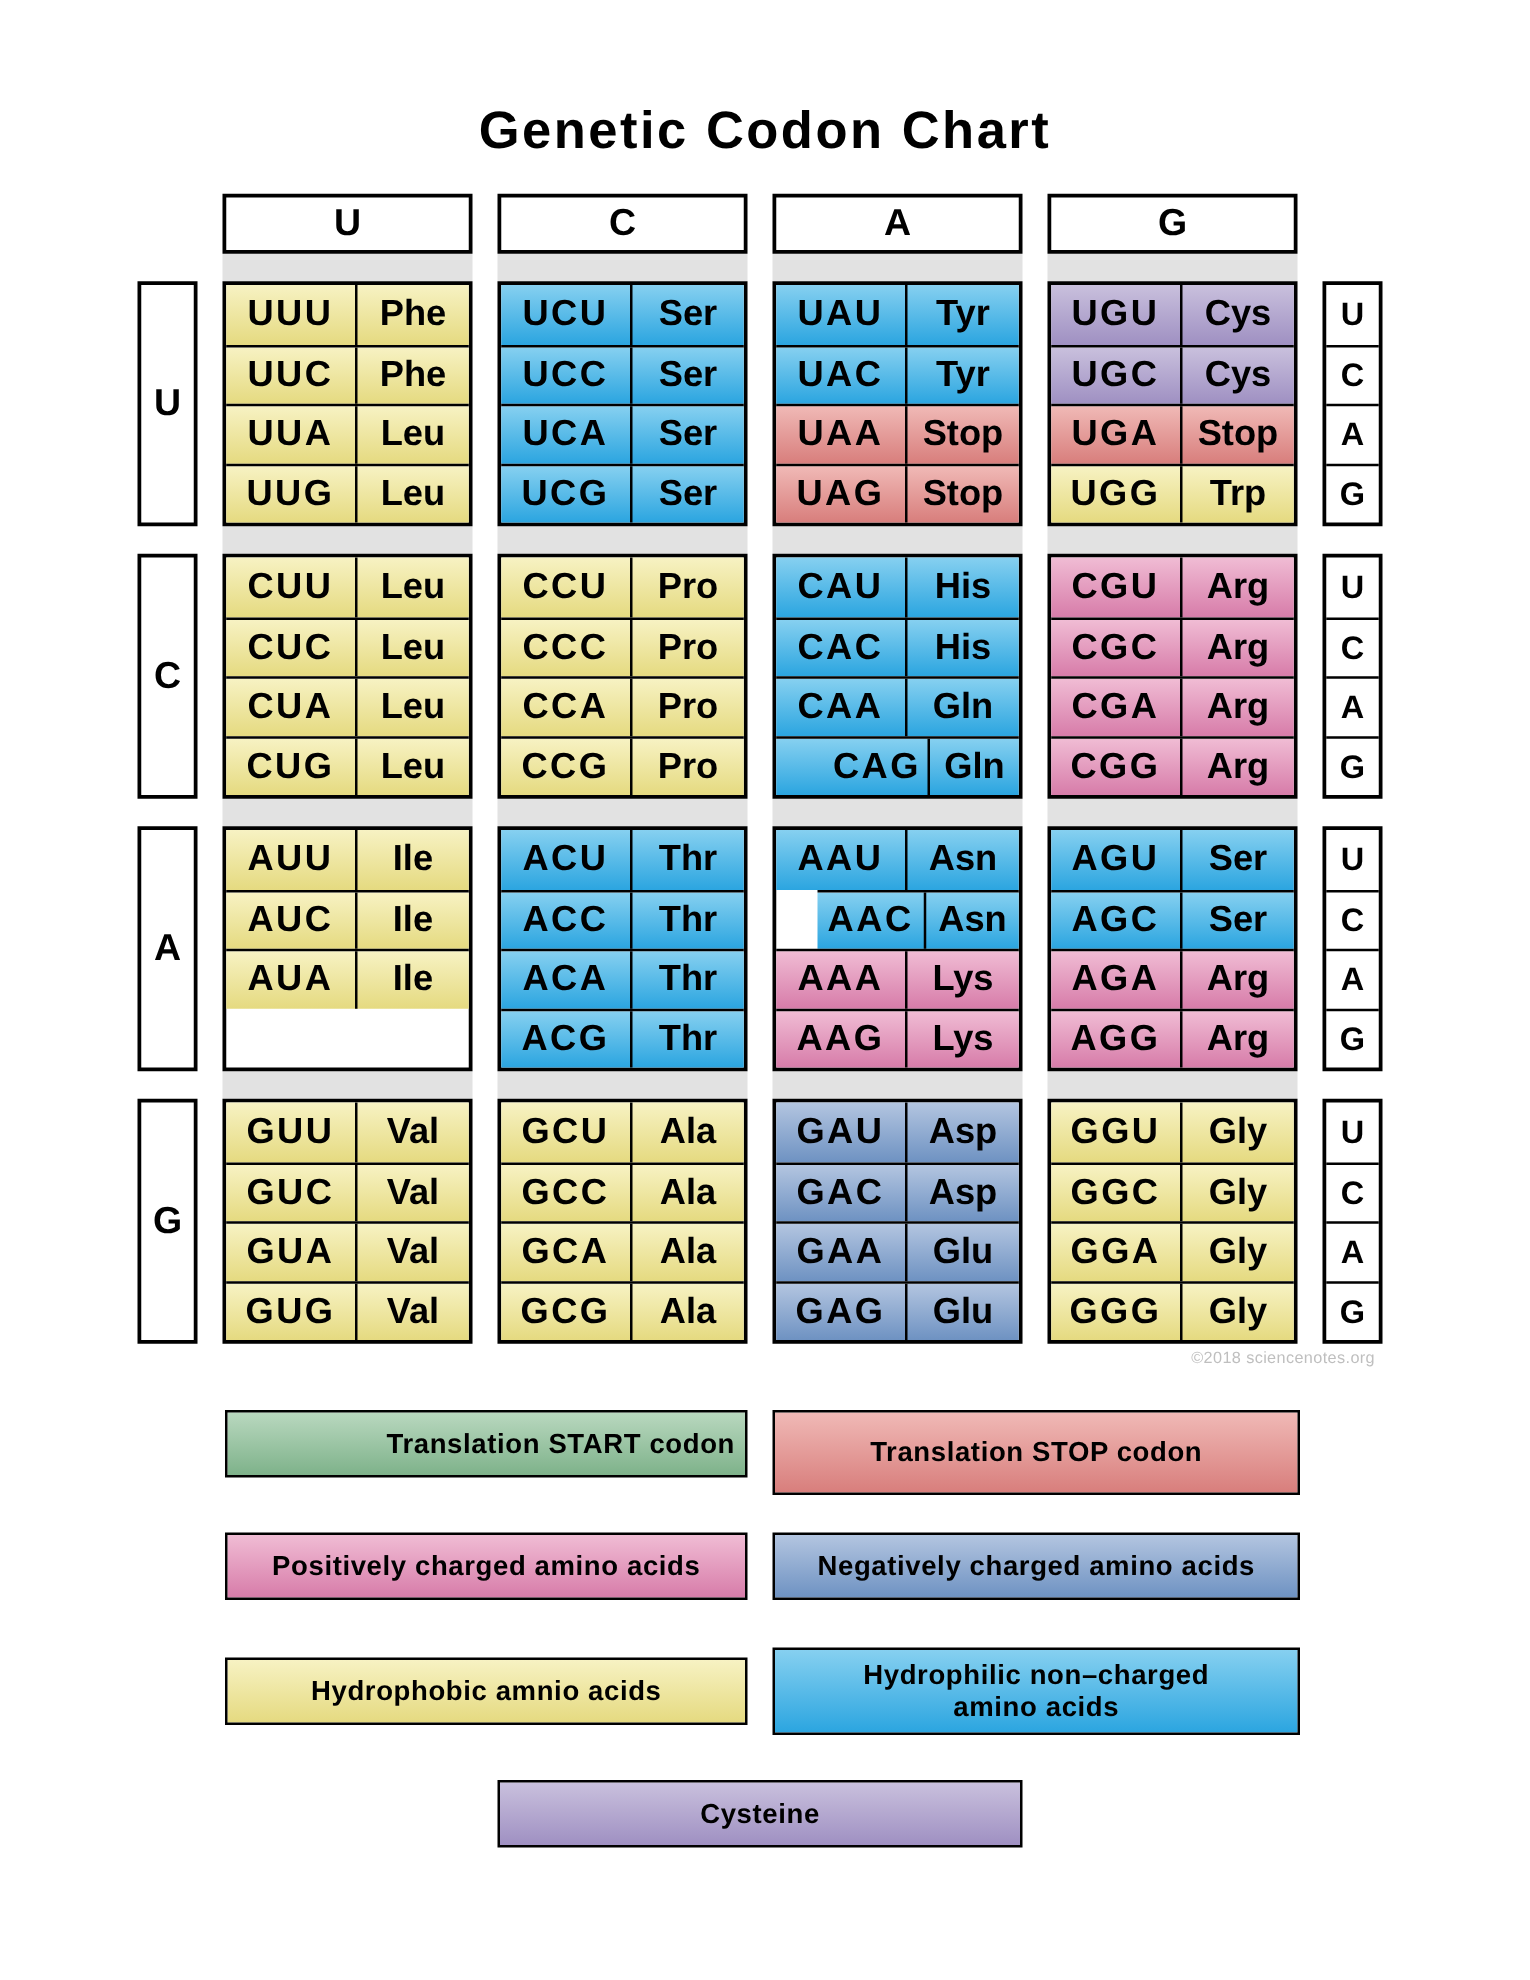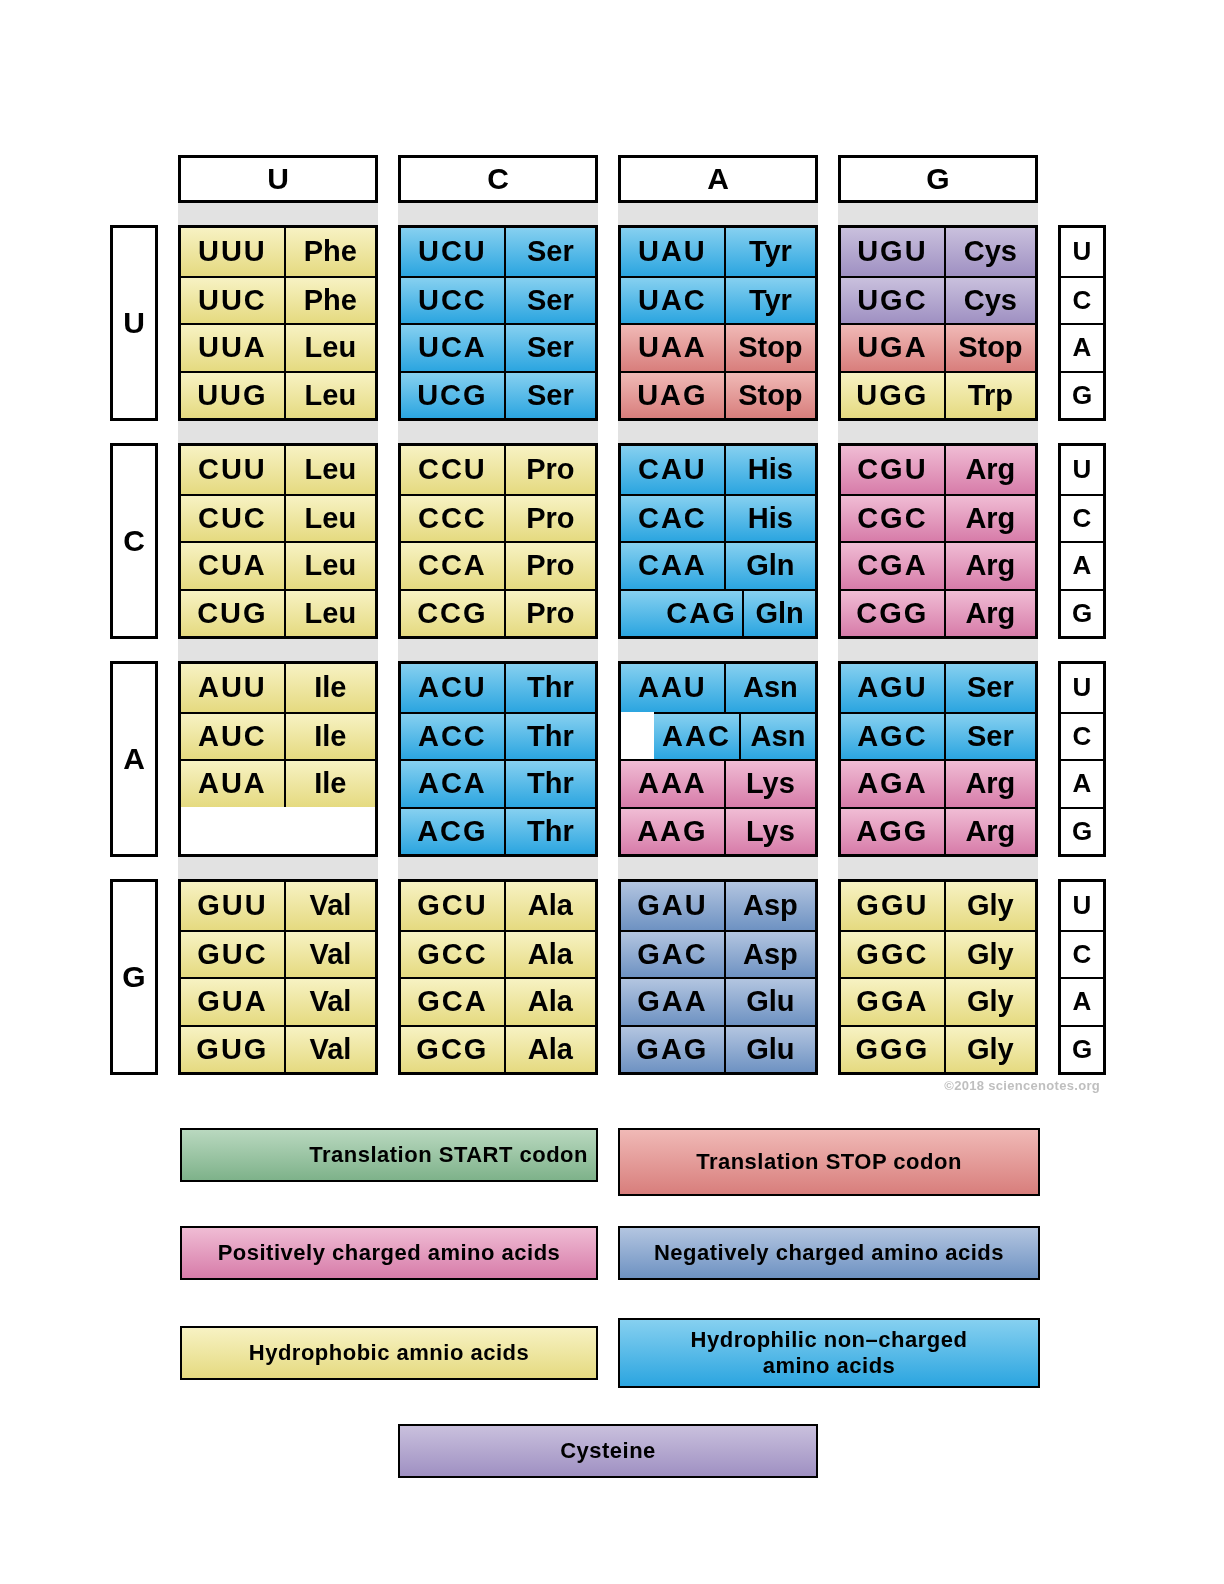--- a/index.html
+++ b/index.html
@@ -70,28 +70,29 @@
   }
   .lg-0{left:180px;top:1128px;width:418px;height:54px}
   .lg-1{left:618px;top:1128px;width:422px;height:68px}
   .lg-2{left:180px;top:1226px;width:418px;height:54px}
   .lg-3{left:618px;top:1226px;width:422px;height:54px}
   .lg-4{left:180px;top:1326px;width:418px;height:54px}
   .lg-5{left:618px;top:1318px;width:422px;height:70px;padding:0 55px}
   .lg-6{left:398px;top:1424px;width:420px;height:54px}
   .watermark{
     position:absolute;top:1078px;right:124px;
-    font-size:13px;color:#bfbfbf;font-weight:700;letter-spacing:0.3px;margin-left:28px;
+    font-size:13px;color:#bfbfbf;font-weight:400;letter-spacing:0.3px;margin-left:28px;
   }
 </style>
 </head>
 <body>
 
 <div class="page">
 
+  <h1 class="title">Genetic Codon Chart</h1>
 
   <div class="codon-grid" id="codon-grid">
     <div class="colshadow cs-0"></div>
     <div class="colshadow cs-1"></div>
     <div class="colshadow cs-2"></div>
     <div class="colshadow cs-3"></div>
 
     <div class="spacer"></div>
     <div class="axis-box top-label">U</div>
     <div class="axis-box top-label">C</div>

